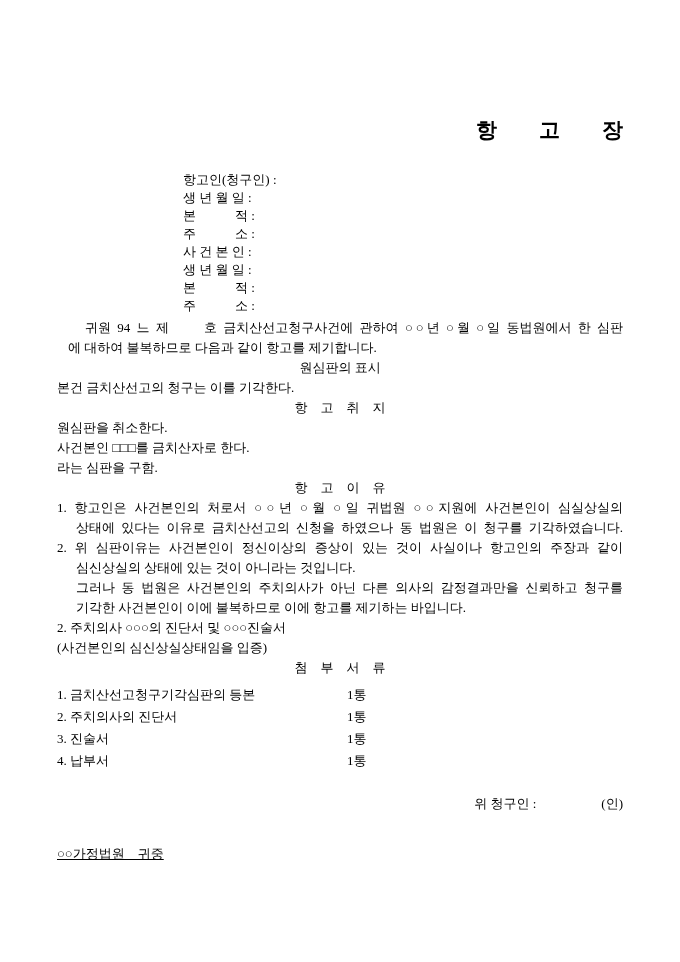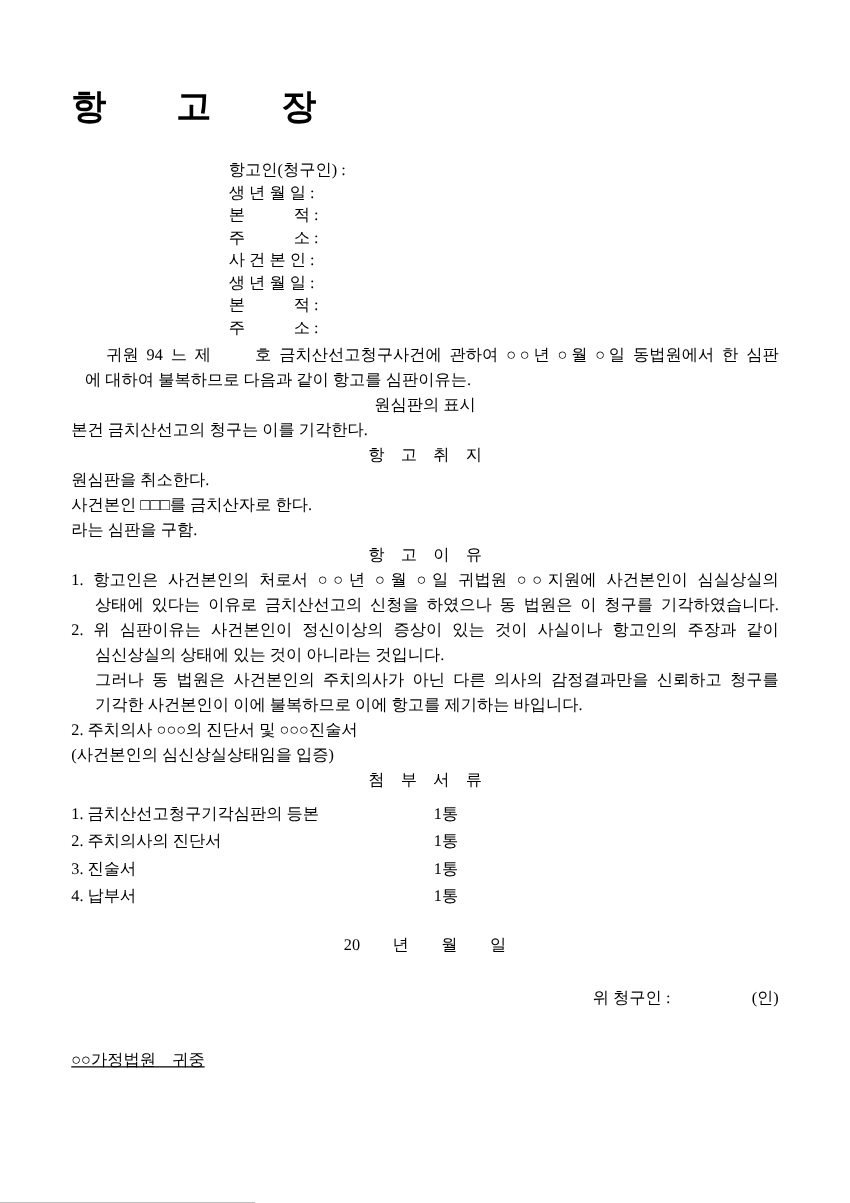--- a/index.html
+++ b/index.html
@@ -9,24 +9,24 @@
     margin:0 auto;
     background:#ffffff;
     box-sizing:border-box;
     padding:0 57px;
     font-family:"Liberation Serif","DejaVu Serif",serif;
     font-size:13px;
     color:#000000;
     overflow:hidden;
   }
   .title{
-    margin-top:72px;
-    font-size:28px;
+    margin-top:116px;
+    font-size:21px;
     font-weight:bold;
-    text-align:left;
+    text-align:right;
     line-height:28px;
     white-space:pre;
   }
   .parties{
     margin-top:27px;
     margin-left:126px;
   }
   .pline{
     line-height:18px;
     white-space:pre;
@@ -60,21 +60,21 @@
     <div class="pline">주　　　소 :</div>
     <div class="pline">사 건 본 인 :</div>
     <div class="pline">생 년 월 일 :</div>
     <div class="pline">본　　　적 :</div>
     <div class="pline">주　　　소 :</div>
   </div>
 
   <div class="docbody">
 
     <div class="line just ind-first">귀원 94 느 제　　호 금치산선고청구사건에 관하여 ○○년 ○월 ○일 동법원에서 한 심판</div>
-    <div class="line ind1">에 대하여 불복하므로 다음과 같이 항고를 심판이유는.</div>
+    <div class="line ind1">에 대하여 불복하므로 다음과 같이 항고를 제기합니다.</div>
 
     <div class="line center">원심판의 표시</div>
     <div class="line">본건 금치산선고의 청구는 이를 기각한다.</div>
 
     <div class="line center">항　고　취　지</div>
     <div class="line">원심판을 취소한다.</div>
     <div class="line">사건본인 □□□를 금치산자로 한다.</div>
     <div class="line">라는 심판을 구함.</div>
 
     <div class="line center">항　고　이　유</div>
@@ -101,18 +101,17 @@
       <div class="att-row">
         <div class="att-label">3. 진술서</div>
         <div class="att-count">1통</div>
       </div>
       <div class="att-row">
         <div class="att-label">4. 납부서</div>
         <div class="att-count">1통</div>
       </div>
     </div>
 
-    <div class="date-line">20　　년　　월　　일</div>
     <div class="sig-line">위 청구인 :　　　　　(인)</div>
     <div class="court-line">○○가정법원　귀중</div>
 
   </div>
 </div>
 
 </body></html>

